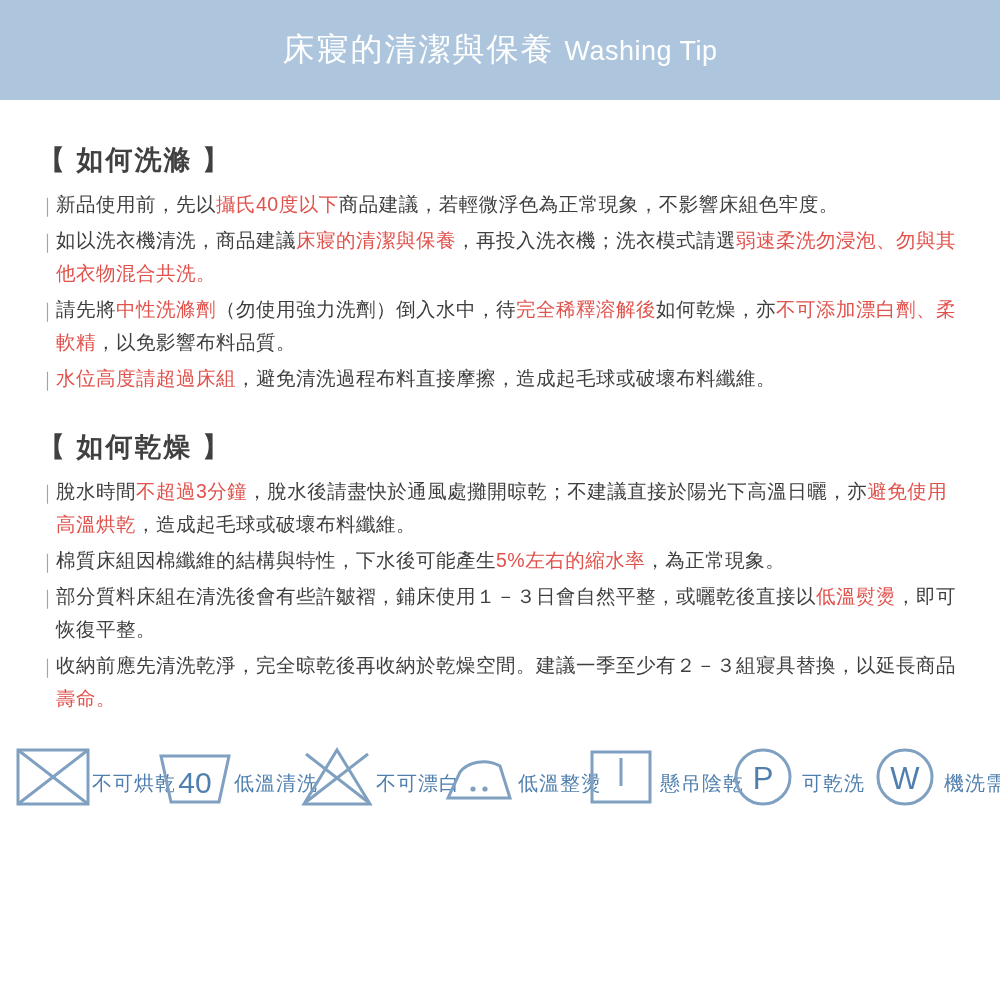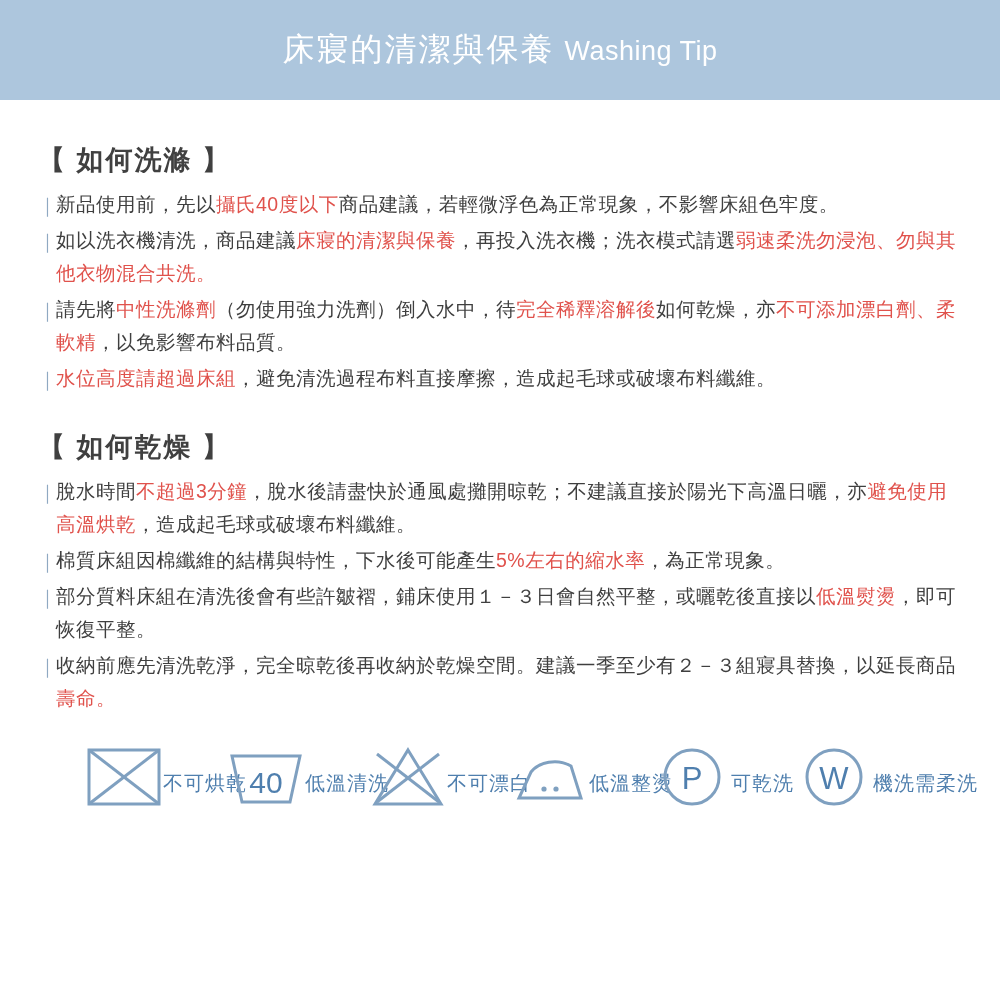--- a/index.html
+++ b/index.html
@@ -183,20 +183,29 @@
         <div class="glyph">
           <svg width="78" height="66" viewBox="0 0 78 66">
             <path d="M8 54 L70 54 L60 22 C46 14 28 18 20 28 Z" fill="none" stroke="#7fa0c0" stroke-width="3"></path>
             <circle cx="33" cy="45" r="2.6" fill="#7fa0c0"></circle>
             <circle cx="45" cy="45" r="2.6" fill="#7fa0c0"></circle>
           </svg>
         </div>
         <div class="caption">低溫整燙</div>
       </div>
 
+      <div class="symbol">
+        <div class="glyph">
+          <svg width="78" height="66" viewBox="0 0 78 66">
+            <rect x="10" y="8" width="58" height="50" fill="none" stroke="#7fa0c0" stroke-width="3"></rect>
+            <line x1="39" y1="14" x2="39" y2="42" stroke="#7fa0c0" stroke-width="3"></line>
+          </svg>
+        </div>
+        <div class="caption">懸吊陰乾</div>
+      </div>
 
       <div class="symbol">
         <div class="glyph">
           <svg width="78" height="66" viewBox="0 0 78 66">
             <circle cx="39" cy="33" r="27" fill="none" stroke="#7fa0c0" stroke-width="3"></circle>
             <text x="39" y="45" text-anchor="middle" font-family="Liberation Sans, sans-serif" font-size="31" fill="#4f7fae">P</text>
           </svg>
         </div>
         <div class="caption">可乾洗</div>
       </div>

